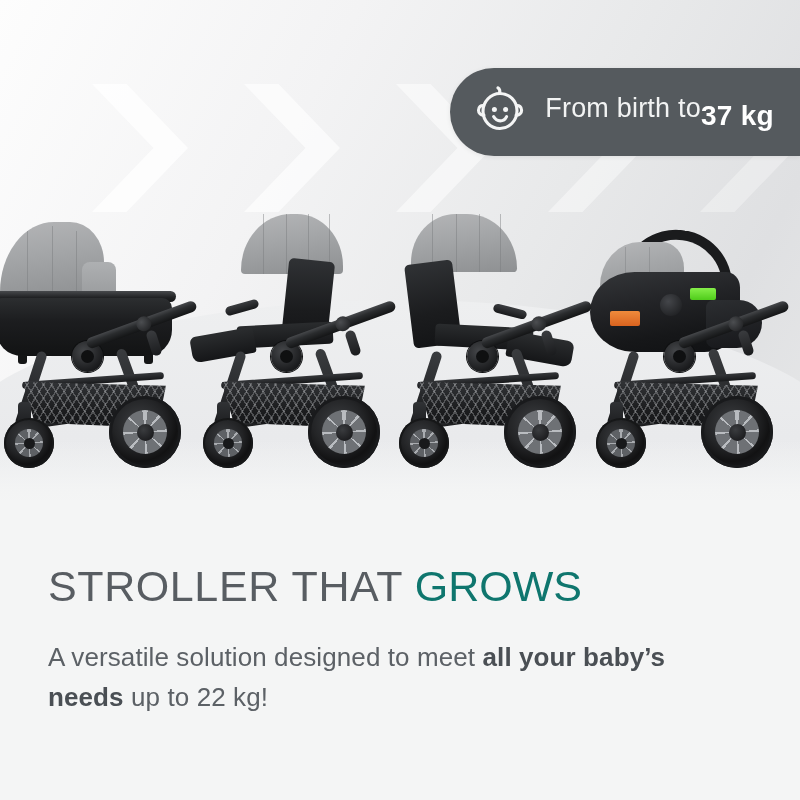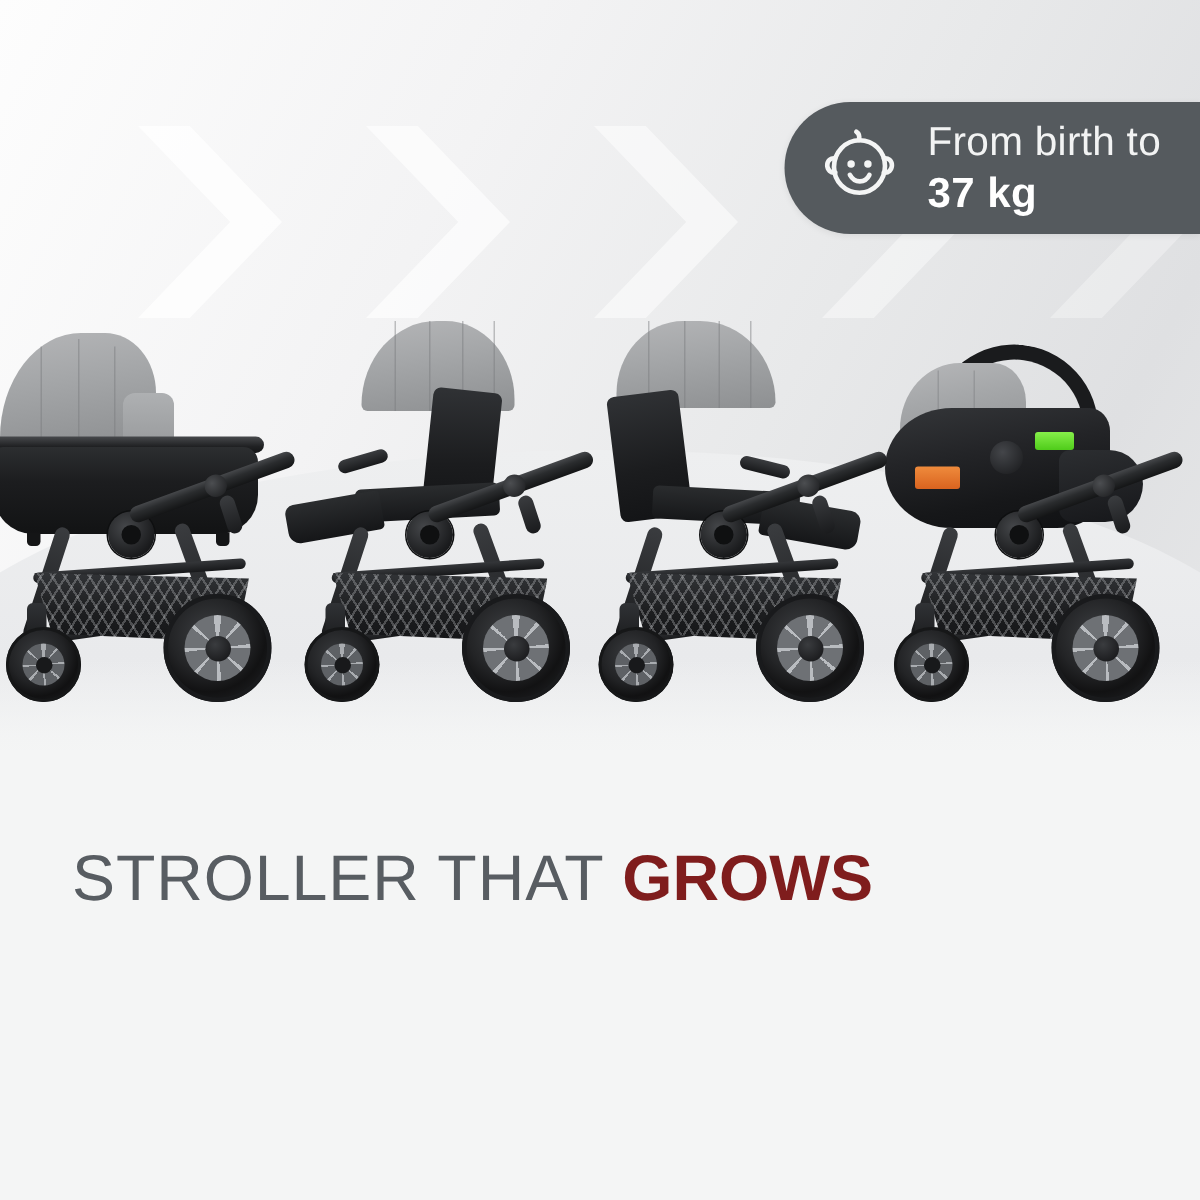--- a/index.html
+++ b/index.html
@@ -48,21 +48,21 @@
   .badge {
     position:absolute; right:0; top:68px; height:88px;
     display:flex; align-items:center; gap:17px;
     padding:0 26px 0 22px;
     background:#555a5e;
     border-radius:46px 0 0 46px;
     box-shadow:0 1px 5px rgba(0,0,0,.08);
     z-index:7;
   }
   .badge-icon { width:56px; height:56px; flex:0 0 56px; }
-  .badge-text { display:flex; flex-direction:column; justify-content:center; line-height:1; }
+  .badge-text { display:flex; flex-direction:row; justify-content:center; line-height:1; }
   .badge-line1 { font-size:27px; font-weight:300; color:#f2f3f3; letter-spacing:.2px; }
   .badge-line2 { font-size:28px; font-weight:bold; color:#ffffff; margin-top:7px; letter-spacing:.3px; }
 
   
   .row { position:absolute; left:0; top:178px; width:800px; height:290px; }
   .unit { position:absolute; bottom:0; width:205px; height:272px; }
   .u1 { left:-6px; }  .u2 { left:193px; } .u3 { left:389px; } .u4 { left:586px; }
 
   
   .chassis { position:absolute; left:0; bottom:0; width:205px; height:140px; }
@@ -257,21 +257,21 @@
     position:absolute; left:74px; bottom:152px; width:22px; height:22px; border-radius:50%;
     background:radial-gradient(circle at 38% 34%,#44464a,#17181a); z-index:3;
   }
 
   
   .panel { position:absolute; left:0; top:500px; width:800px; height:300px; background:#f4f5f5; }
   .headline {
     position:absolute; left:48px; top:62px; width:700px;
     font-size:43px; font-weight:300; color:#585d62; letter-spacing:.6px; white-space:nowrap;
   }
-  .headline b { font-weight:bold; color:#7f1d1d; letter-spacing:0; }
+  .headline b { font-weight:normal; color:#0f766e; letter-spacing:0; }
   .subline {
     position:absolute; left:48px; top:137px; width:690px;
     font-size:26px; font-weight:300; color:#5c6166; line-height:1.55; letter-spacing:.1px;
   }
   .subline b { font-weight:bold; color:#4a4f54; }
 </style>
 </head>
 <body>
 
 <div class="poster">
@@ -429,15 +429,16 @@
       <span class="badge-text">
         <span class="badge-line1">From birth to</span>
         <span class="badge-line2">37 kg</span>
       </span>
     </div>
 
   </div>
 
   <div class="panel">
     <div class="headline"><span>STROLLER THAT </span><b>GROWS</b></div>
+    <div class="subline"><span>A versatile solution designed to meet </span><b>all your baby’s needs</b><span> up to 22 kg!</span></div>
   </div>
 
 </div>
 
 </body></html>

